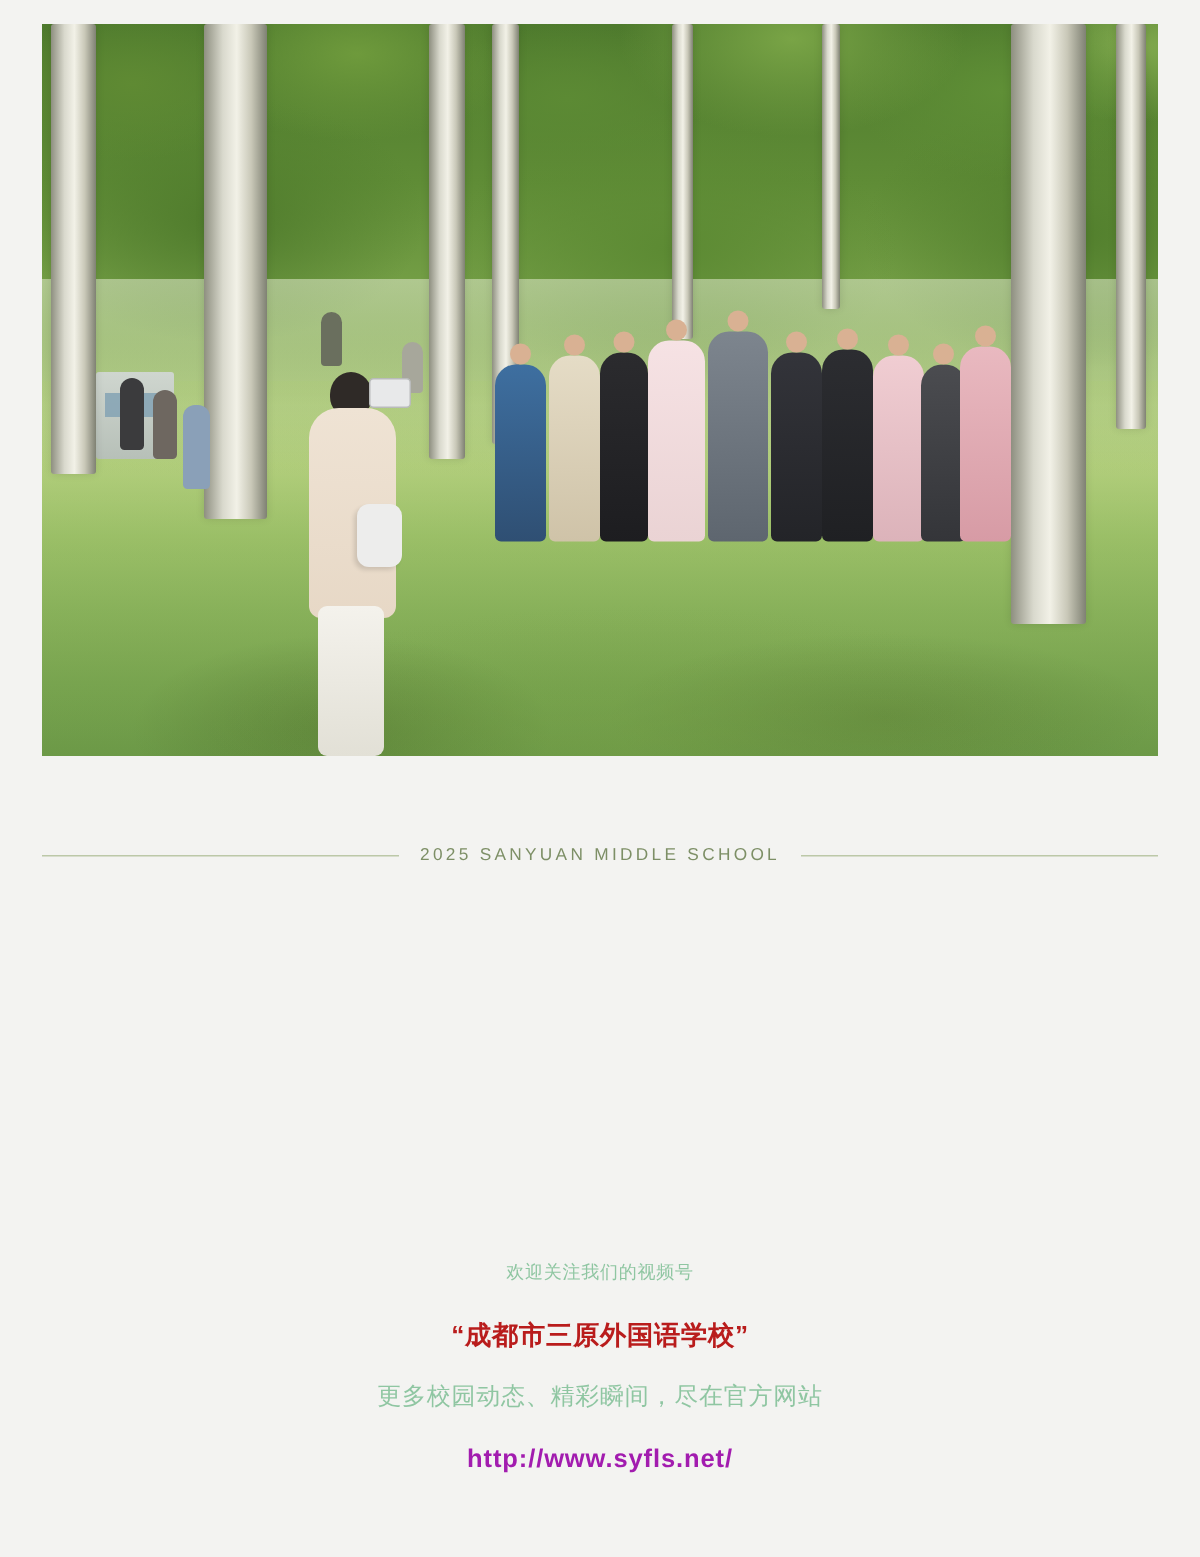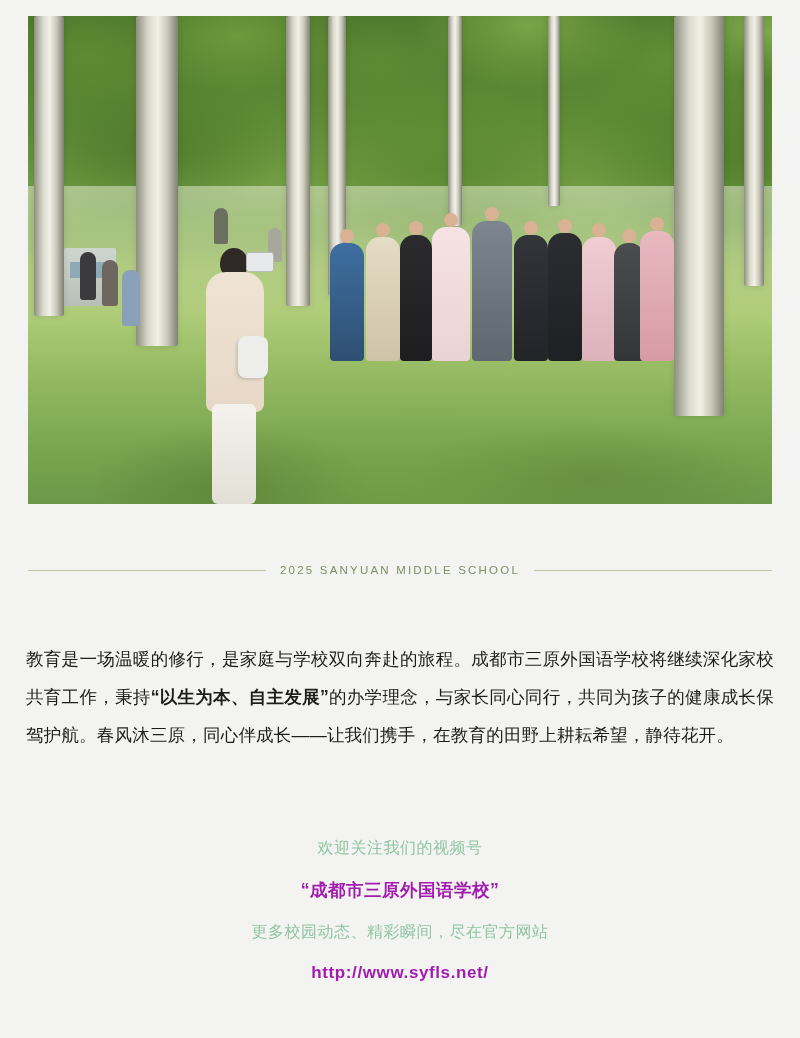--- a/index.html
+++ b/index.html
@@ -210,28 +210,28 @@
 
   
   .footer {
     position: absolute;
     left: 0;
     top: 828px;
     width: 800px;
     text-align: center;
   }
   .footer .l1 {
-    font-size: 16px;
+    font-size: 12px;
     color: #8fc6a2;
     line-height: 40px;
     letter-spacing: .5px;
   }
   .footer .l2 {
     font-size: 17.5px;
-    color: #a21caf;
+    color: #b91c1c;
     font-weight: 700;
     line-height: 44px;
     letter-spacing: .5px;
   }
   .footer .l3 {
     font-size: 16px;
     color: #8fc6a2;
     line-height: 40px;
     letter-spacing: .5px;
   }
@@ -312,21 +312,20 @@
         </div>
     </div>
   </div>
 
   <div class="divider">
     <span class="line"></span>
     <span class="caption">2025 SANYUAN MIDDLE SCHOOL</span>
     <span class="line"></span>
   </div>
 
-  <p class="body-copy"><span>教育是一场温暖的修行，是家庭与学校双向奔赴的旅程。成都市三原外国语学校将继续深化家校共育工作，秉持</span><b>“以生为本、自主发展”</b><span>的办学理念，与家长同心同行，共同为孩子的健康成长保驾护航。春风沐三原，同心伴成长——让我们携手，在教育的田野上耕耘希望，静待花开。</span></p>
 
   <div class="footer">
     <div class="l1">欢迎关注我们的视频号</div>
     <div class="l2">“成都市三原外国语学校”</div>
     <div class="l3">更多校园动态、精彩瞬间，尽在官方网站</div>
     <div class="l4">http://www.syfls.net/</div>
   </div>
 
 </div>
 

